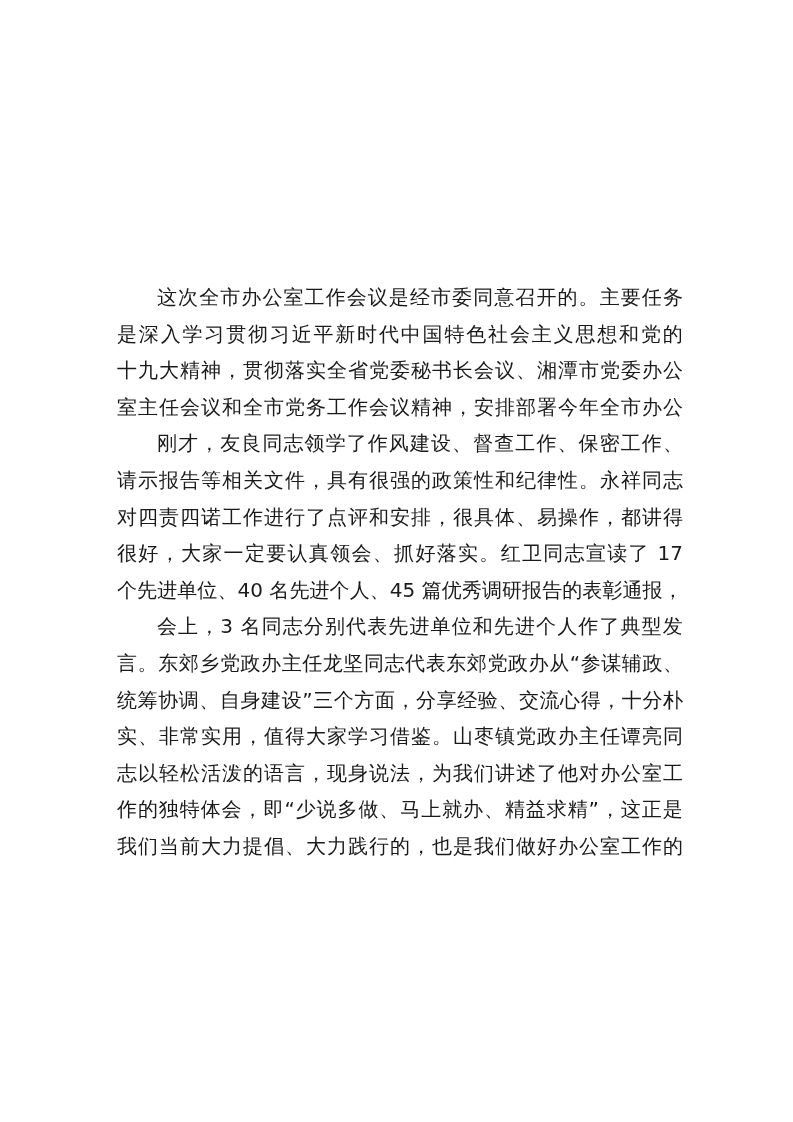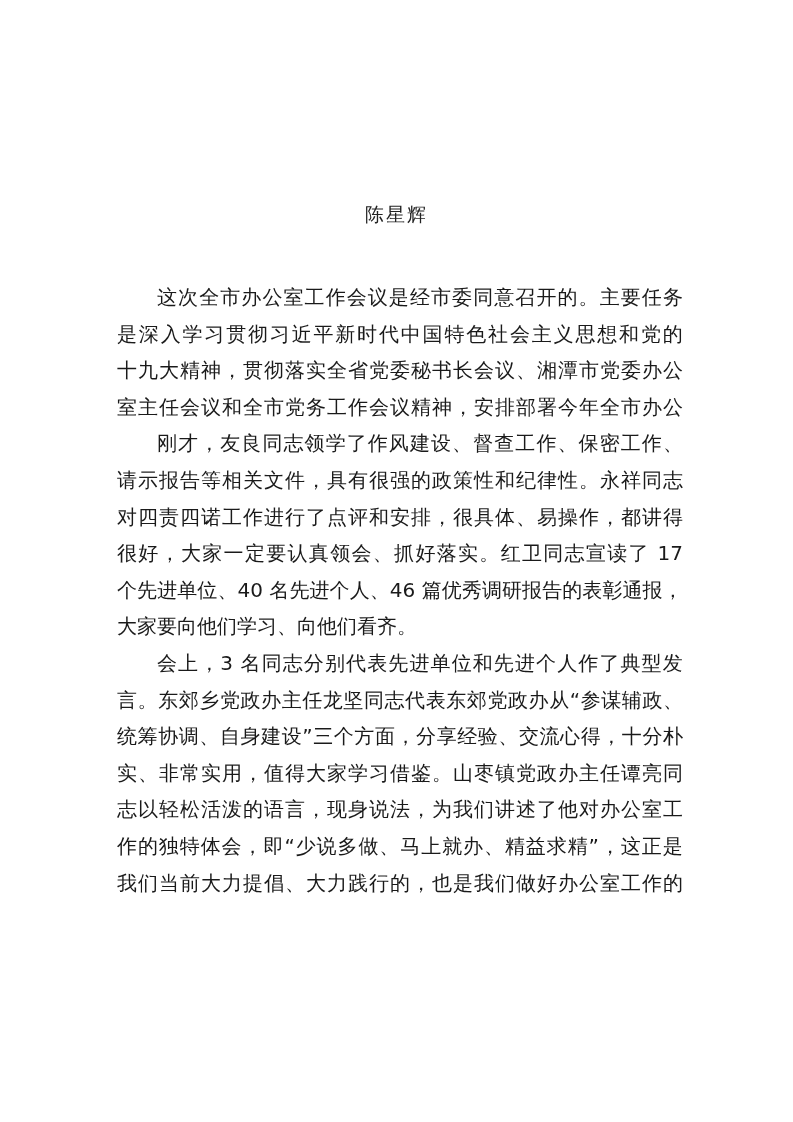--- a/index.html
+++ b/index.html
@@ -81,21 +81,20 @@
   }
   .line.last .line-text {
     text-align: left;
     text-align-last: left;
   }
 </style>
 </head>
 <body>
 
 <div class="page">
-  <div class="author">陈星辉</div>
 
   <div class="body-text">
 
     <div>
       <div class="line indent">
           <span class="line-text">
             <span style="display: flex; justify-content: space-between; width: 100%;">
               <span class="ch" style="white-space: pre;">这</span>
               <span class="ch" style="white-space: pre;">次</span>
               <span class="ch" style="white-space: pre;">全</span>
@@ -364,39 +363,36 @@
               <span class="ch" style="white-space: pre;">单</span>
               <span class="ch" style="white-space: pre;">位</span>
               <span class="ch" style="white-space: pre;">、</span>
               <span class="ch" style="white-space: pre;">40 </span>
               <span class="ch" style="white-space: pre;">名</span>
               <span class="ch" style="white-space: pre;">先</span>
               <span class="ch" style="white-space: pre;">进</span>
               <span class="ch" style="white-space: pre;">个</span>
               <span class="ch" style="white-space: pre;">人</span>
               <span class="ch" style="white-space: pre;">、</span>
-              <span class="ch" style="white-space: pre;">46 </span>
+              <span class="ch" style="white-space: pre;">45 </span>
               <span class="ch" style="white-space: pre;">篇</span>
               <span class="ch" style="white-space: pre;">优</span>
               <span class="ch" style="white-space: pre;">秀</span>
               <span class="ch" style="white-space: pre;">调</span>
               <span class="ch" style="white-space: pre;">研</span>
               <span class="ch" style="white-space: pre;">报</span>
               <span class="ch" style="white-space: pre;">告</span>
               <span class="ch" style="white-space: pre;">的</span>
               <span class="ch" style="white-space: pre;">表</span>
               <span class="ch" style="white-space: pre;">彰</span>
               <span class="ch" style="white-space: pre;">通</span>
               <span class="ch" style="white-space: pre;">报</span>
               <span class="ch" style="white-space: pre;">，</span>
             </span>
           </span>
-        </div>
-      <div class="line last">
-          <span class="line-text">大家要向他们学习、向他们看齐。</span>
         </div>
     </div>
 
     <div>
       <div class="line indent">
           <span class="line-text">
             <span style="display: flex; justify-content: space-between; width: 100%;">
               <span class="ch" style="white-space: pre;">会</span>
               <span class="ch" style="white-space: pre;">上</span>
               <span class="ch" style="white-space: pre;">，</span>

